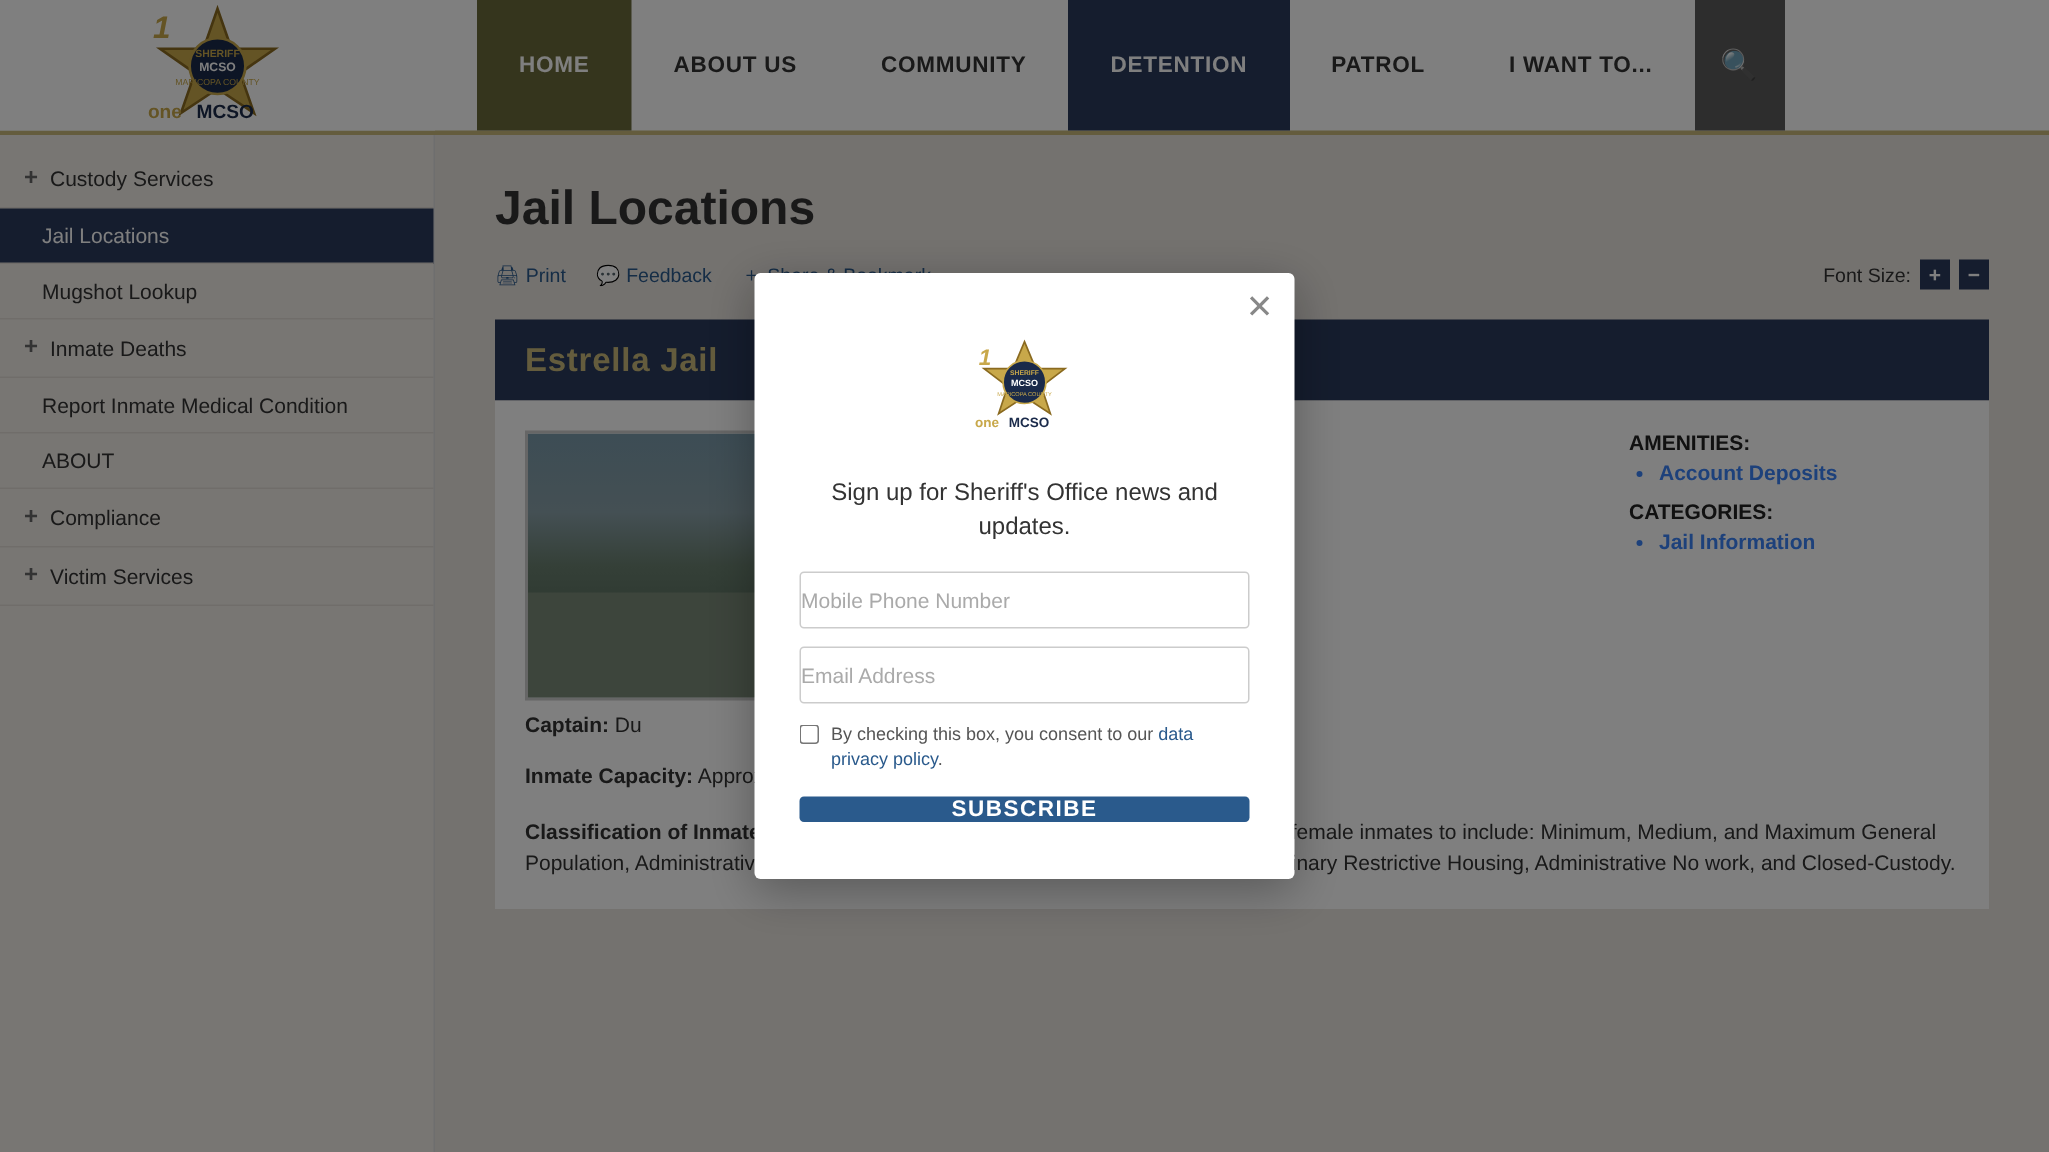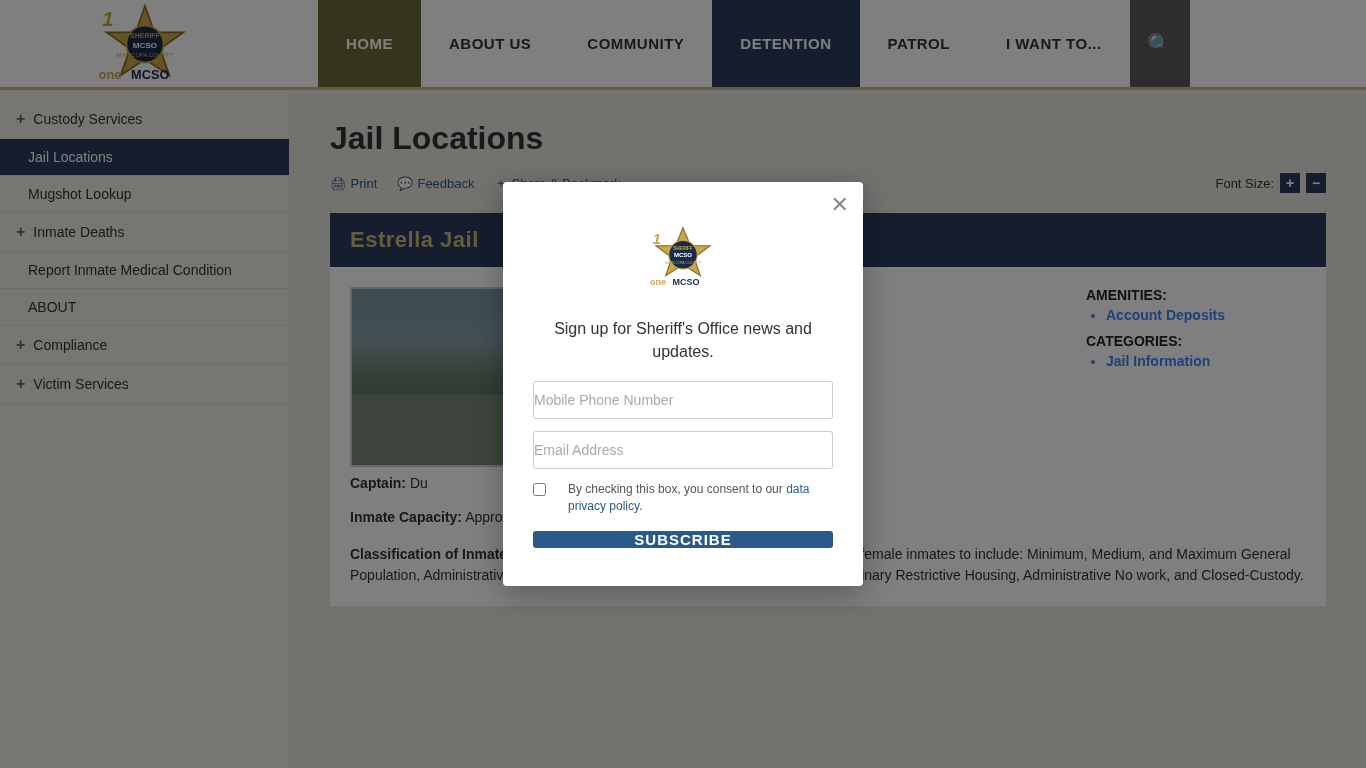--- a/index.html
+++ b/index.html
@@ -261,21 +261,21 @@
       border-radius: 3px;
       margin-bottom: 12px;
       font-size: 14px;
       color: #999;
     }
     .modal input[type="text"]::placeholder,
     .modal input[type="email"]::placeholder { color: #aaa; }
     .modal-checkbox {
       display: flex;
       align-items: flex-start;
-      gap: 22px;
+      gap: 8px;
       margin-bottom: 16px;
       font-size: 12px;
       color: #555;
       line-height: 1.4;
     }
     .modal-checkbox input { margin-top: 2px; flex-shrink: 0; }
     .modal-checkbox a { color: #2a5a8c; }
     .subscribe-btn {
       width: 100%;
       background: #2a5a8c;

